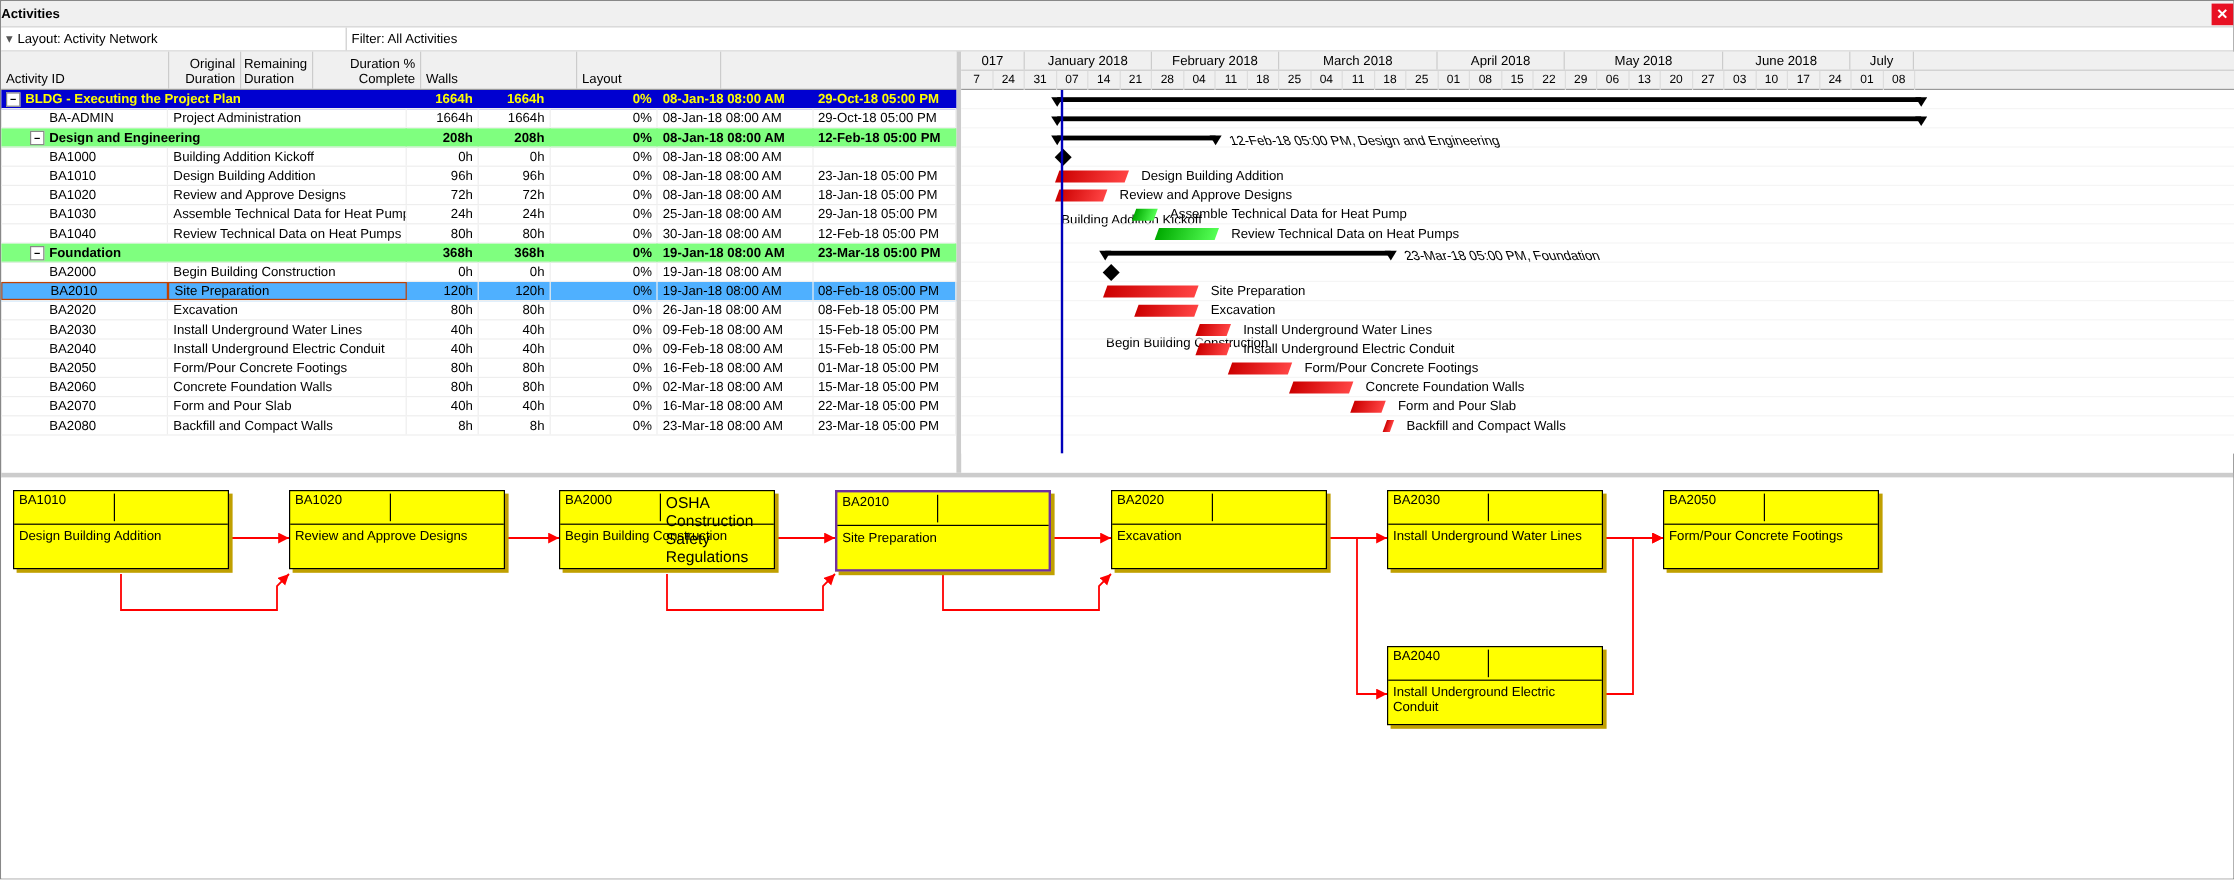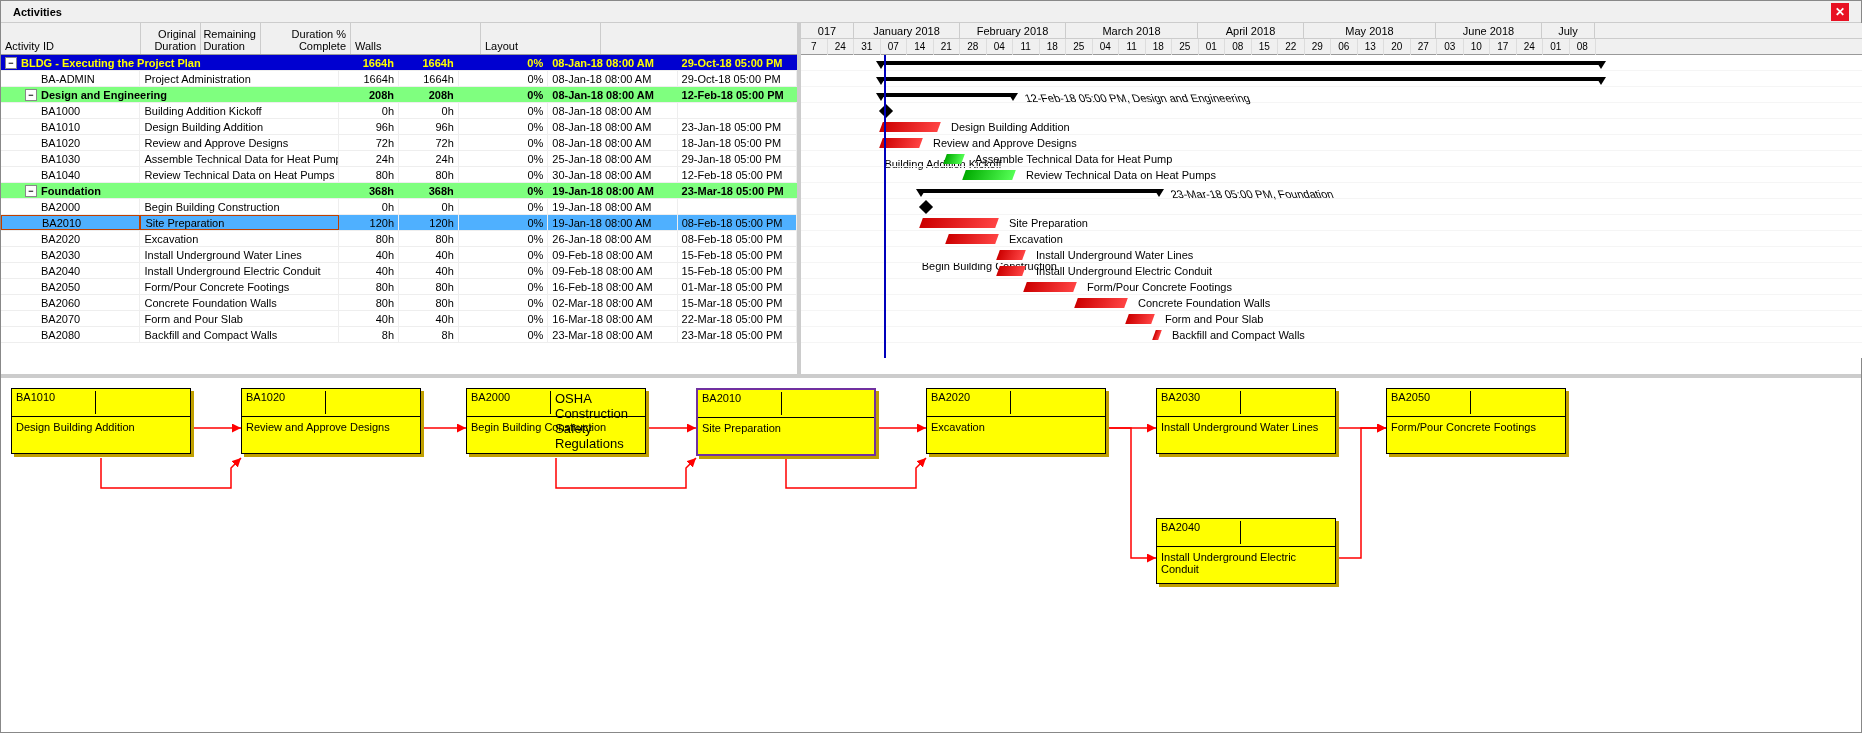--- a/index.html
+++ b/index.html
@@ -1,18 +1,18 @@
 <!DOCTYPE html>
 <html><head>
 <meta charset="utf-8">
 <style>
 * { box-sizing: border-box; margin: 0; padding: 0; }
 body { font-family: Tahoma, Arial, sans-serif; font-size: 11px; background: #fff; overflow: hidden; }
 .window { width: 1862px; height: 733px; border: 1px solid #888; background: #fff; display: flex; flex-direction: column; }
-.titlebar { height: 22px; background: #f0f0f0; border-bottom: 1px solid #ccc; display: flex; align-items: center; padding: 0 12px; font-weight: bold;}
+.titlebar { height: 22px; background: #f0f0f0; border-bottom: 1px solid #ccc; display: flex; align-items: center; padding: 0 0; font-weight: bold;}
 .titlebar .close { margin-left: auto; width: 18px; height: 18px; background: #e81123; color: #fff; display: flex; align-items: center; justify-content: center; font-size: 12px; cursor: pointer; }
 .toolbar { height: 20px; border-bottom: 1px solid #ccc; display: flex; align-items: center; font-size: 11px; background:#fff;}
 .toolbar .layout { width: 288px; padding: 0 4px; border-right: 1px solid #ccc; height:100%; display:flex; align-items:center;}
 .toolbar .layout::before{content:"▾"; margin-right:4px; color:#555;}
 .toolbar .filter { padding: 0 4px; }
 .splitter-h { flex: 1; display: flex; flex-direction: column; min-height:0;}
 .top-pane { height: 355px; display: flex; border-bottom: 4px solid #ccc; min-height:0;}
 .table-wrap { width: 800px; display:flex; flex-direction:column; border-right:4px solid #ccc; min-height:0;}
 .gantt-wrap { flex:1; display:flex; flex-direction:column; min-height:0;}
 .bottom-pane { flex:1; overflow:hidden; position:relative; background:#fff;}
@@ -66,20 +66,24 @@
 .node-body{padding:4px;min-height:36px;}
 svg.links{position:absolute;top:0;left:0;pointer-events:none;}
 </style>
 </head>
 <body>
 
 <div class="window">
   <div class="titlebar">
     <span>Activities</span>
     <div class="close">✕</div>
+  </div>
+  <div class="toolbar">
+    <div class="layout">Layout: Activity Network</div>
+    <div class="filter">Filter: All Activities</div>
   </div>
   <div class="splitter-h">
     <div class="top-pane">
       <div class="table-wrap">
         <div class="tbl-head">
           <div class="th col-id">Activity ID</div>
           <div class="th col-od">Original Duration</div>
           <div class="th col-rd">Remaining Duration</div>
           <div class="th col-pc">Duration % Complete</div>
           <div class="th col-st">Walls</div>

